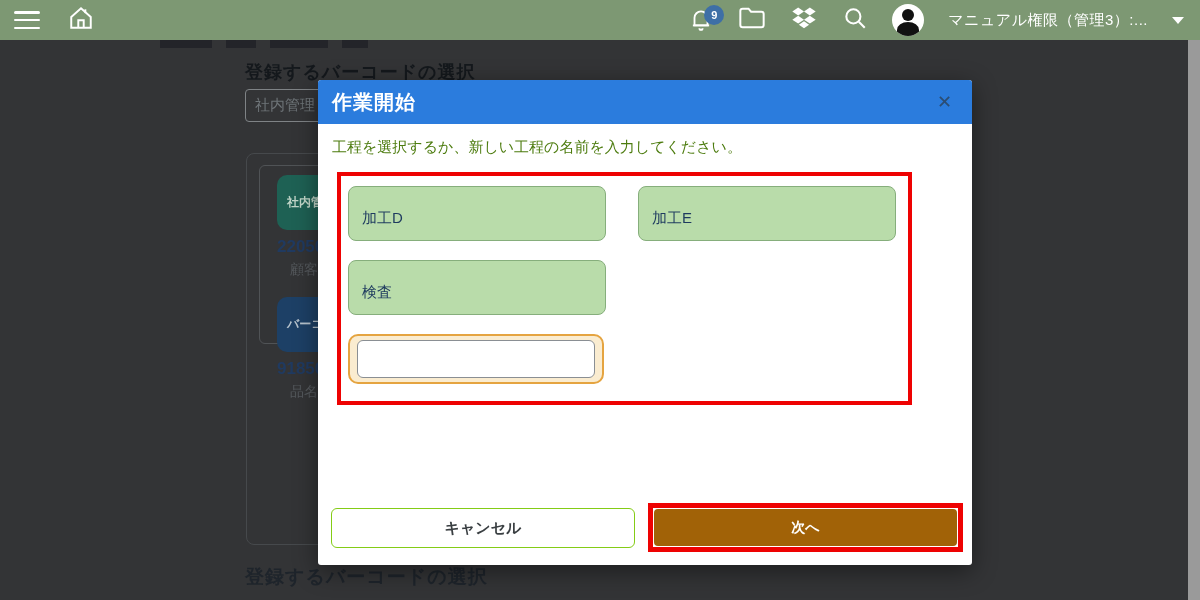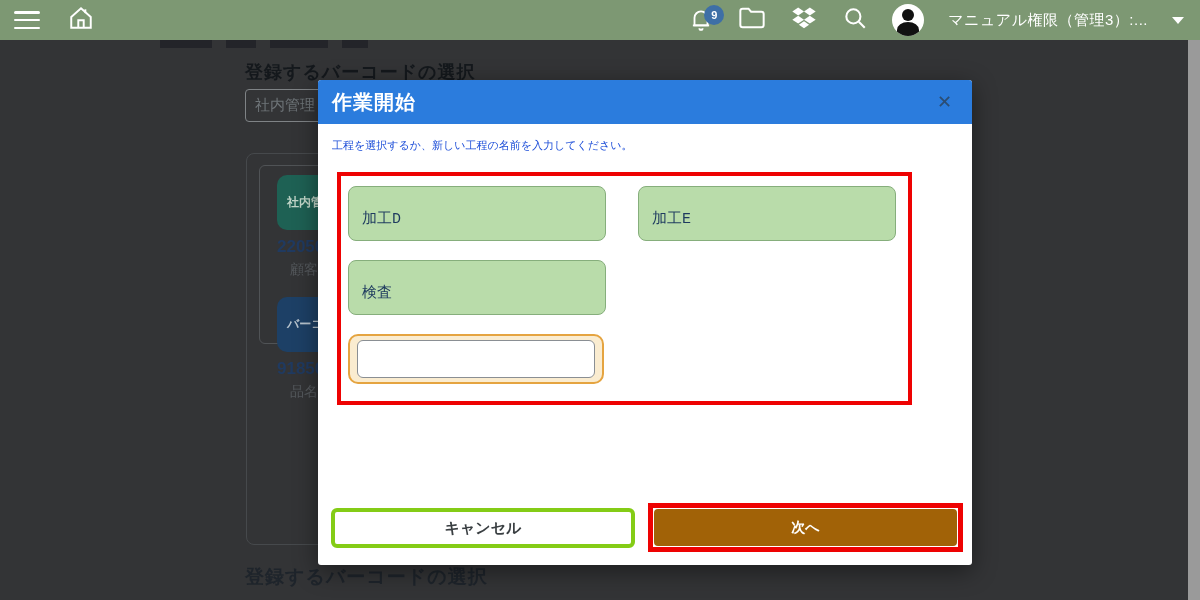--- a/index.html
+++ b/index.html
@@ -58,37 +58,37 @@
 
   
   .modal { position:absolute; left:318px; top:80px; width:654px; height:485px;
     background:#fff; z-index:25; border-radius:3px;
     box-shadow:0 6px 24px rgba(0,0,0,.45); }
   .modal-header { height:44px; background:#2b7cdd; border-radius:3px 3px 0 0;
     display:flex; align-items:center; padding:16px 14px; }
   .modal-title { color:#fff; font-size:20px; font-weight:bold; letter-spacing:1px; }
   .modal-close { margin-left:auto; color:#2b4d73; font-size:18px; font-weight:bold;
     cursor:pointer; line-height:1; padding:2px 6px; }
-  .modal-instruction { position:absolute; left:14px; top:58px; font-size:11px; color:#1d4ed8; }
+  .modal-instruction { position:absolute; left:14px; top:58px; font-size:15px; color:#4d7c0f; }
 
   .select-area { position:absolute; left:19px; top:92px; width:575px; height:233px;
-    border:4px solid #ee0202;font-family:Liberation Mono, monospace; }
+    border:4px solid #ee0202; }
   .proc-grid { position:absolute; left:7px; top:10px; width:553px;
     display:grid; grid-template-columns:258px 258px; column-gap:32px; row-gap:19px; }
   .proc-btn { height:55px; background:#b9dcaa; border:1px solid #86ae7c; border-radius:8px;
     font-size:15px; color:#1e3a5f; text-align:left; padding:9px 0 0 13px; cursor:pointer;
     font-family:inherit; display:block; }
   .new-proc-wrap { position:absolute; left:7px; top:158px; width:256px; height:50px;
     background:#faecd0; border:2px solid #e5a440; border-radius:10px;
     display:flex; align-items:center; justify-content:center; }
   .new-proc-input { width:238px; height:38px; background:#fff; border:1px solid #8a8f94;
     border-radius:6px; font-size:15px; padding:0 8px; font-family:inherit; }
 
   .cancel-btn { position:absolute; left:13px; top:428px; width:304px; height:40px;
-    background:#fff; border:4px solid #84cc16; border-radius:6px; font-size:15px;
+    background:#fff; border:1px solid #84cc16; border-radius:6px; font-size:15px;
     font-weight:bold; color:#3a3f42; cursor:pointer; font-family:inherit; }
   .next-outline { position:absolute; left:330px; top:423px; width:315px; height:49px;
     border:5px solid #ee0202; display:flex; align-items:center; justify-content:center; }
   .next-btn { width:303px; height:37px; background:#a16207; border:none; border-radius:4px;
     color:#fff; font-size:14px; font-weight:bold; cursor:pointer; font-family:inherit; }
 </style>
 </head>
 <body>
 
 <div class="stage">

